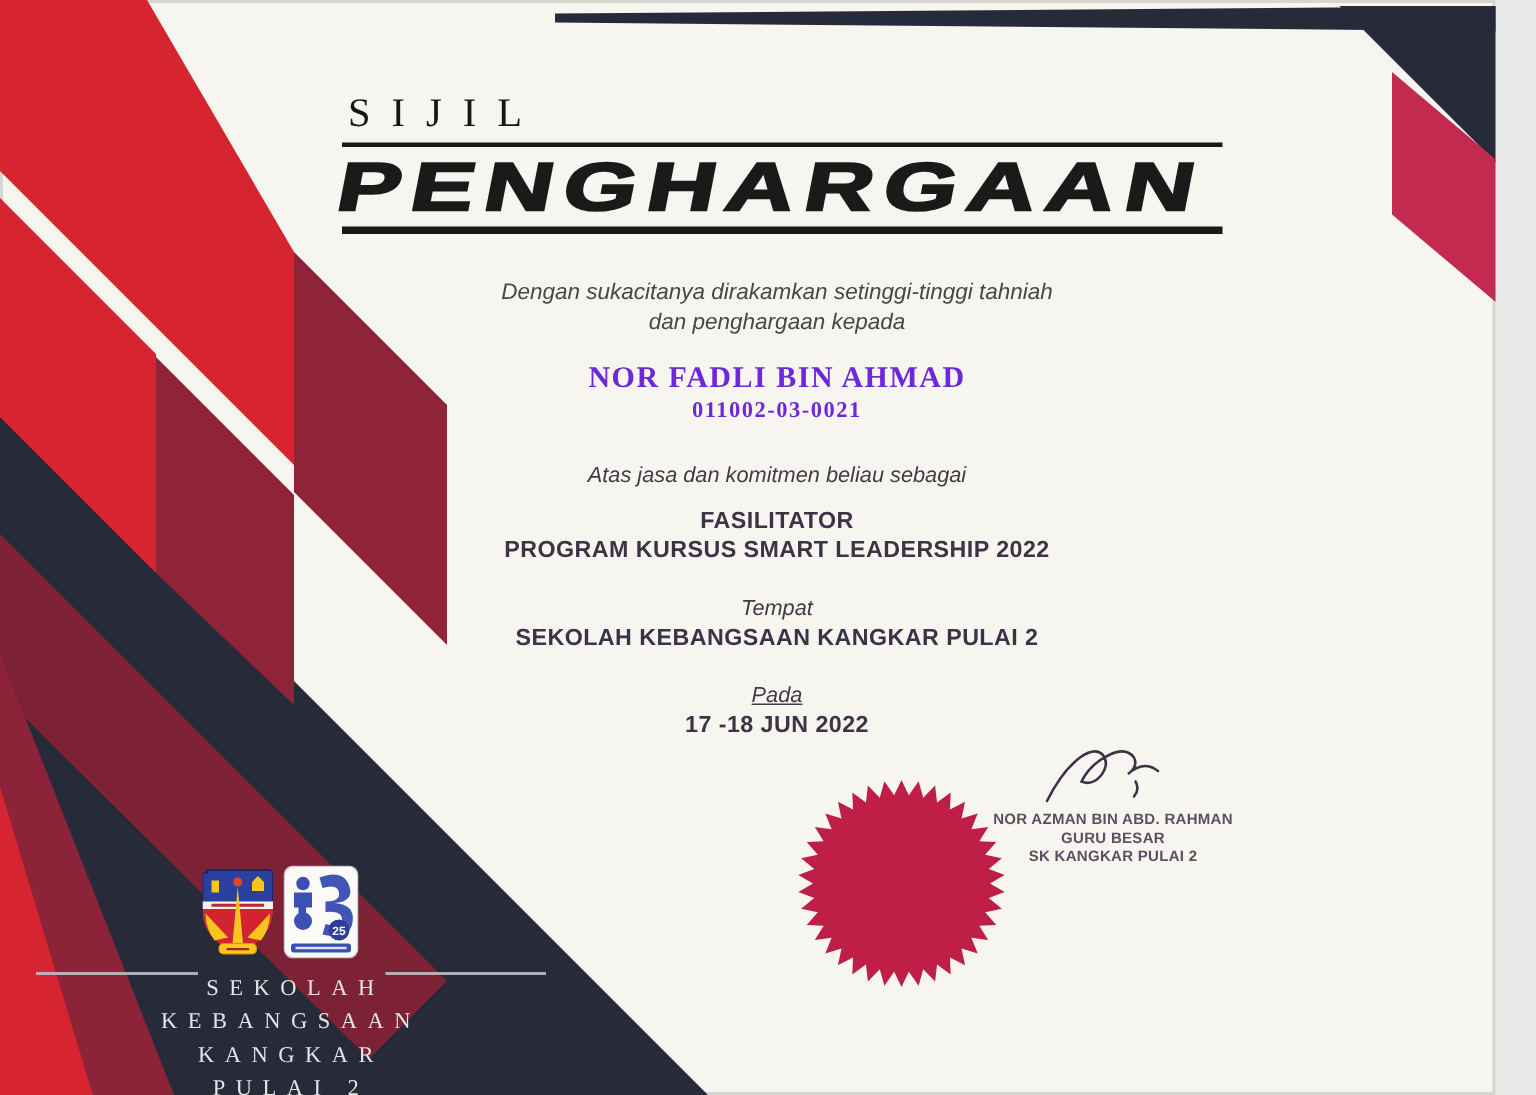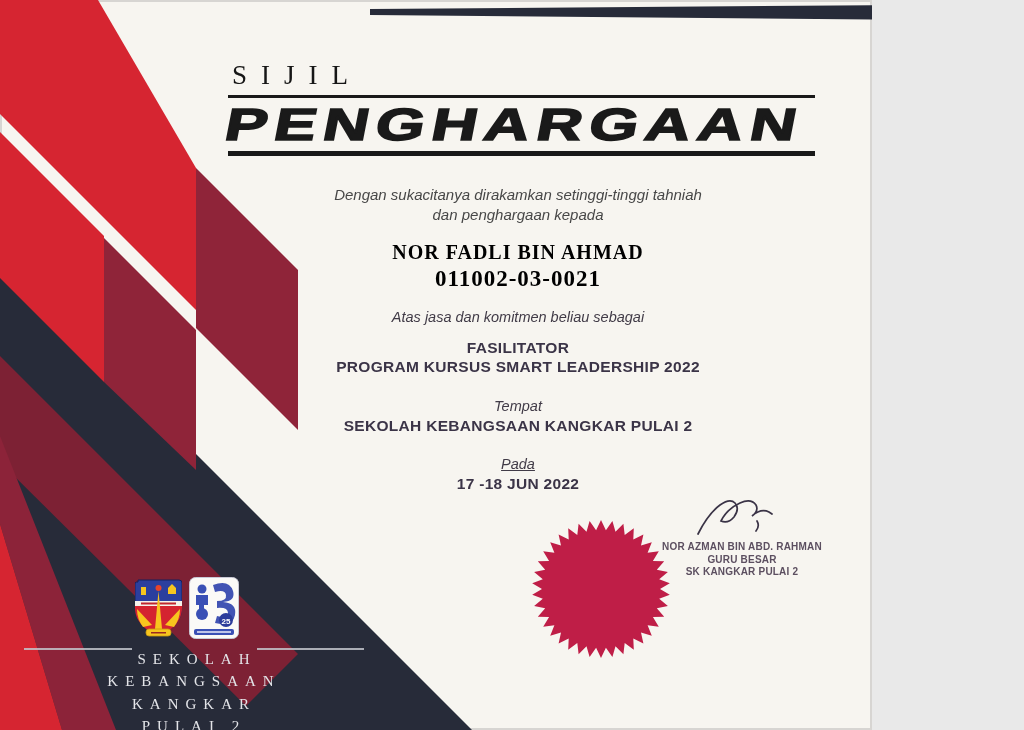--- a/index.html
+++ b/index.html
@@ -1,17 +1,17 @@
 <!DOCTYPE html>
 <html><head>
 <meta charset="utf-8">
 <style>
   html,body{margin:0;padding:0;background:#e9e9e9;}
   #canvas{
-    position:relative;width:872px;height:730px;overflow:hidden;
+    position:relative;width:997px;height:730px;overflow:hidden;
     background:#f7f5f0;
     font-family:"Liberation Sans",sans-serif;
     box-shadow:inset 0 0 0 2px #d7d5d2;
   }
   svg.decor{position:absolute;left:0;top:0;width:1024px;height:730px;display:block;}
 
   
   .title-wrap{position:absolute;left:228px;top:60px;width:587px;}
   .sijil{
     font-family:"Liberation Serif",serif;font-size:27px;color:#161616;
@@ -24,21 +24,21 @@
   .big-title{
     font-size:45px;font-weight:bold;color:#1a1a1a;-webkit-text-stroke:1.6px #1a1a1a;
     letter-spacing:5px;white-space:nowrap;line-height:46px;
     transform:skewX(-11deg) scaleX(1.40);transform-origin:6px 50%;
   }
 
   
   .cline{position:absolute;left:218px;width:600px;text-align:center;white-space:nowrap;}
   .ital{font-style:italic;color:#474747;font-size:15px;}
   .ital2{font-style:italic;color:#413b47;font-size:14.5px;}
-  .serifbold{font-family:"Liberation Serif",serif;font-weight:bold;color:#000000;}
+  .serifbold{font-family:"Liberation Serif",serif;font-weight:bold;color:#6d28d9;}
   .blockbold{font-weight:bold;color:#3b3447;font-size:15.5px;letter-spacing:.3px;}
 
   
   .sig-block{position:absolute;left:652px;top:541px;width:180px;text-align:center;
     font-size:10px;font-weight:bold;color:#5c4f60;line-height:12.5px;letter-spacing:.2px;}
 
   
   .school-block{
     position:absolute;left:24px;top:648px;width:340px;text-align:center;
     font-family:"Liberation Serif",serif;color:#e3e4e8;font-size:15px;
@@ -83,21 +83,21 @@
     <div class="sijil">SIJIL</div>
     <div class="big-title-box">
       <div class="big-title">PENGHARGAAN</div>
     </div>
   </div>
 
   <div class="cline ital" style="top:206px;">dan penghargaan kepada</div>
   <div class="cline ital" style="top:186px;">Dengan sukacitanya dirakamkan setinggi-tinggi tahniah</div>
 
   <div class="cline serifbold" style="top:241px;font-size:20px;letter-spacing:1px;">NOR FADLI BIN AHMAD</div>
-  <div class="cline serifbold" style="top:266px;font-size:23px;letter-spacing:1px;">011002-03-0021</div>
+  <div class="cline serifbold" style="top:266px;font-size:15px;letter-spacing:1px;">011002-03-0021</div>
 
   <div class="cline ital2" style="top:309px;">Atas jasa dan komitmen beliau sebagai</div>
 
   <div class="cline blockbold" style="top:339px;">FASILITATOR</div>
   <div class="cline blockbold" style="top:358px;">PROGRAM KURSUS SMART LEADERSHIP 2022</div>
 
   <div class="cline ital2" style="top:398px;font-style:italic;">Tempat</div>
   <div class="cline blockbold" style="top:417px;">SEKOLAH KEBANGSAAN KANGKAR PULAI 2</div>
 
   <div class="cline ital2" style="top:456px;text-decoration:underline;">Pada</div>

